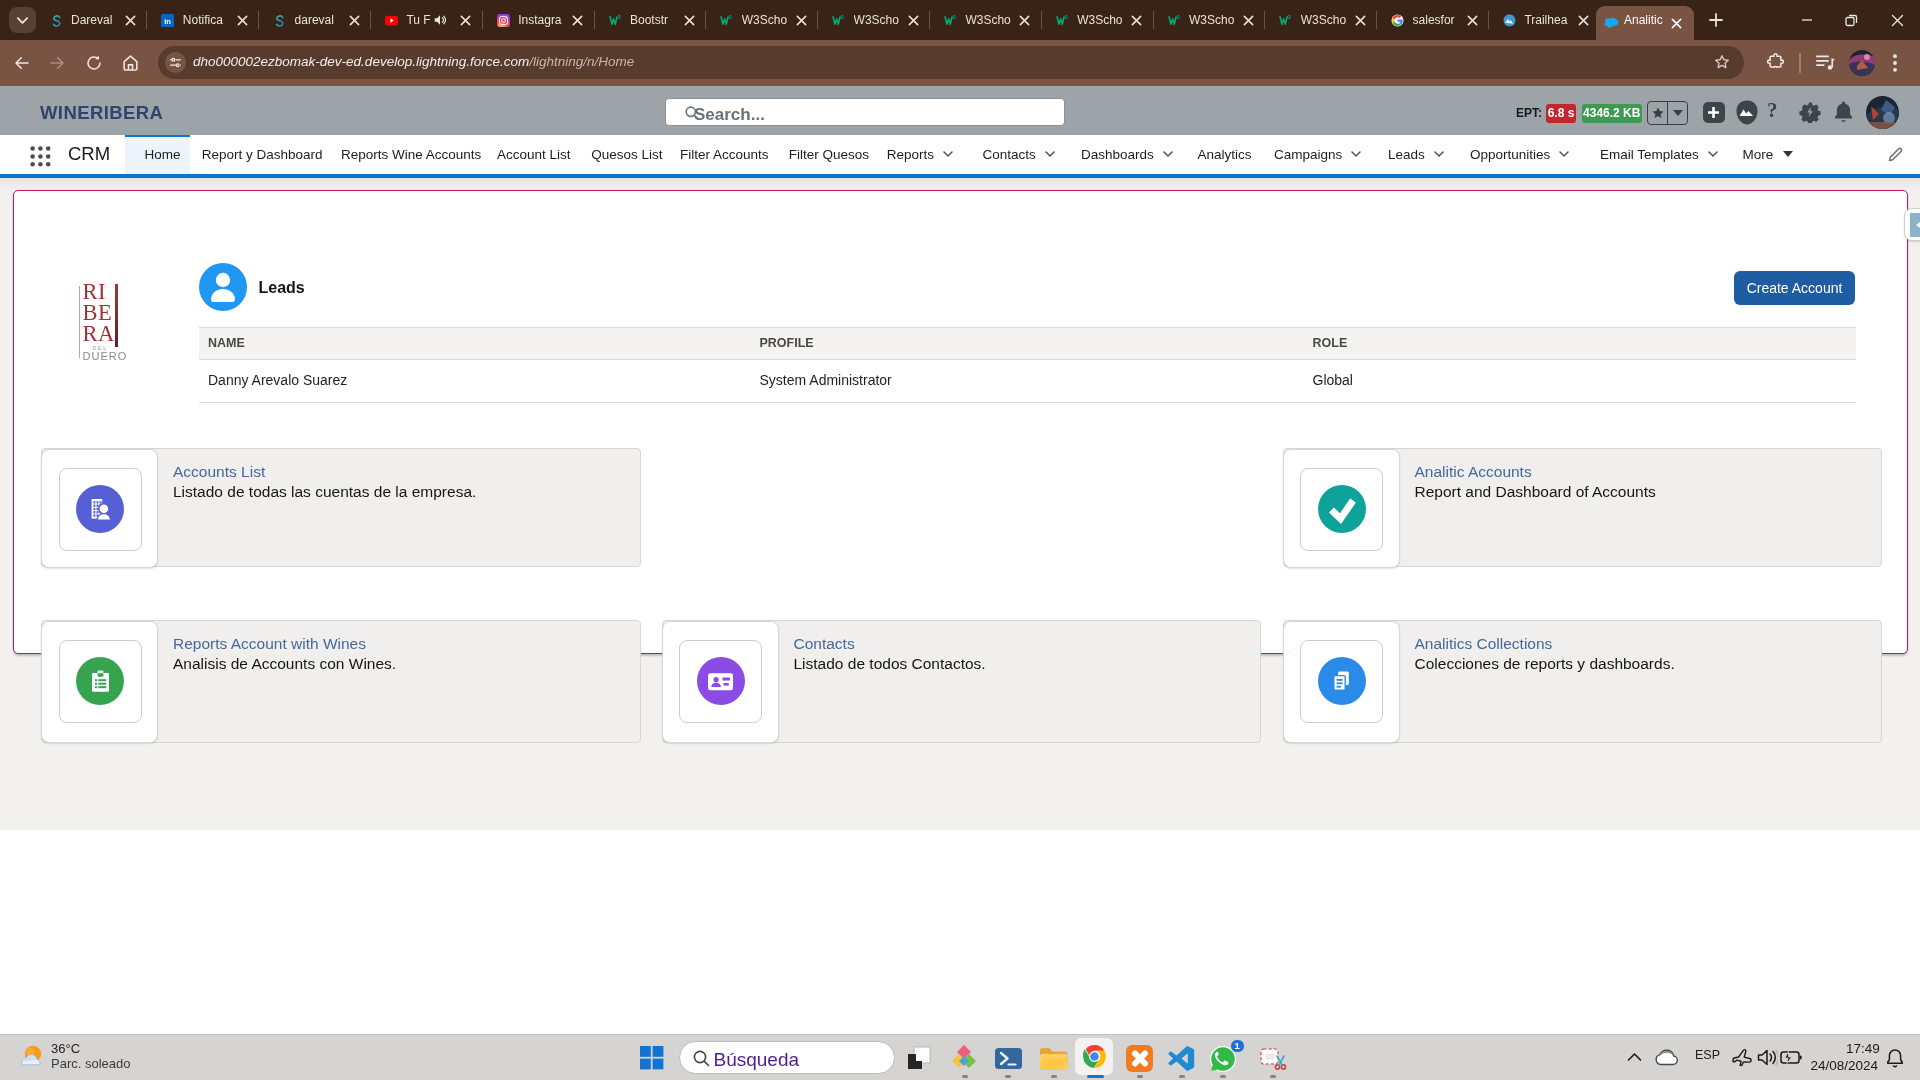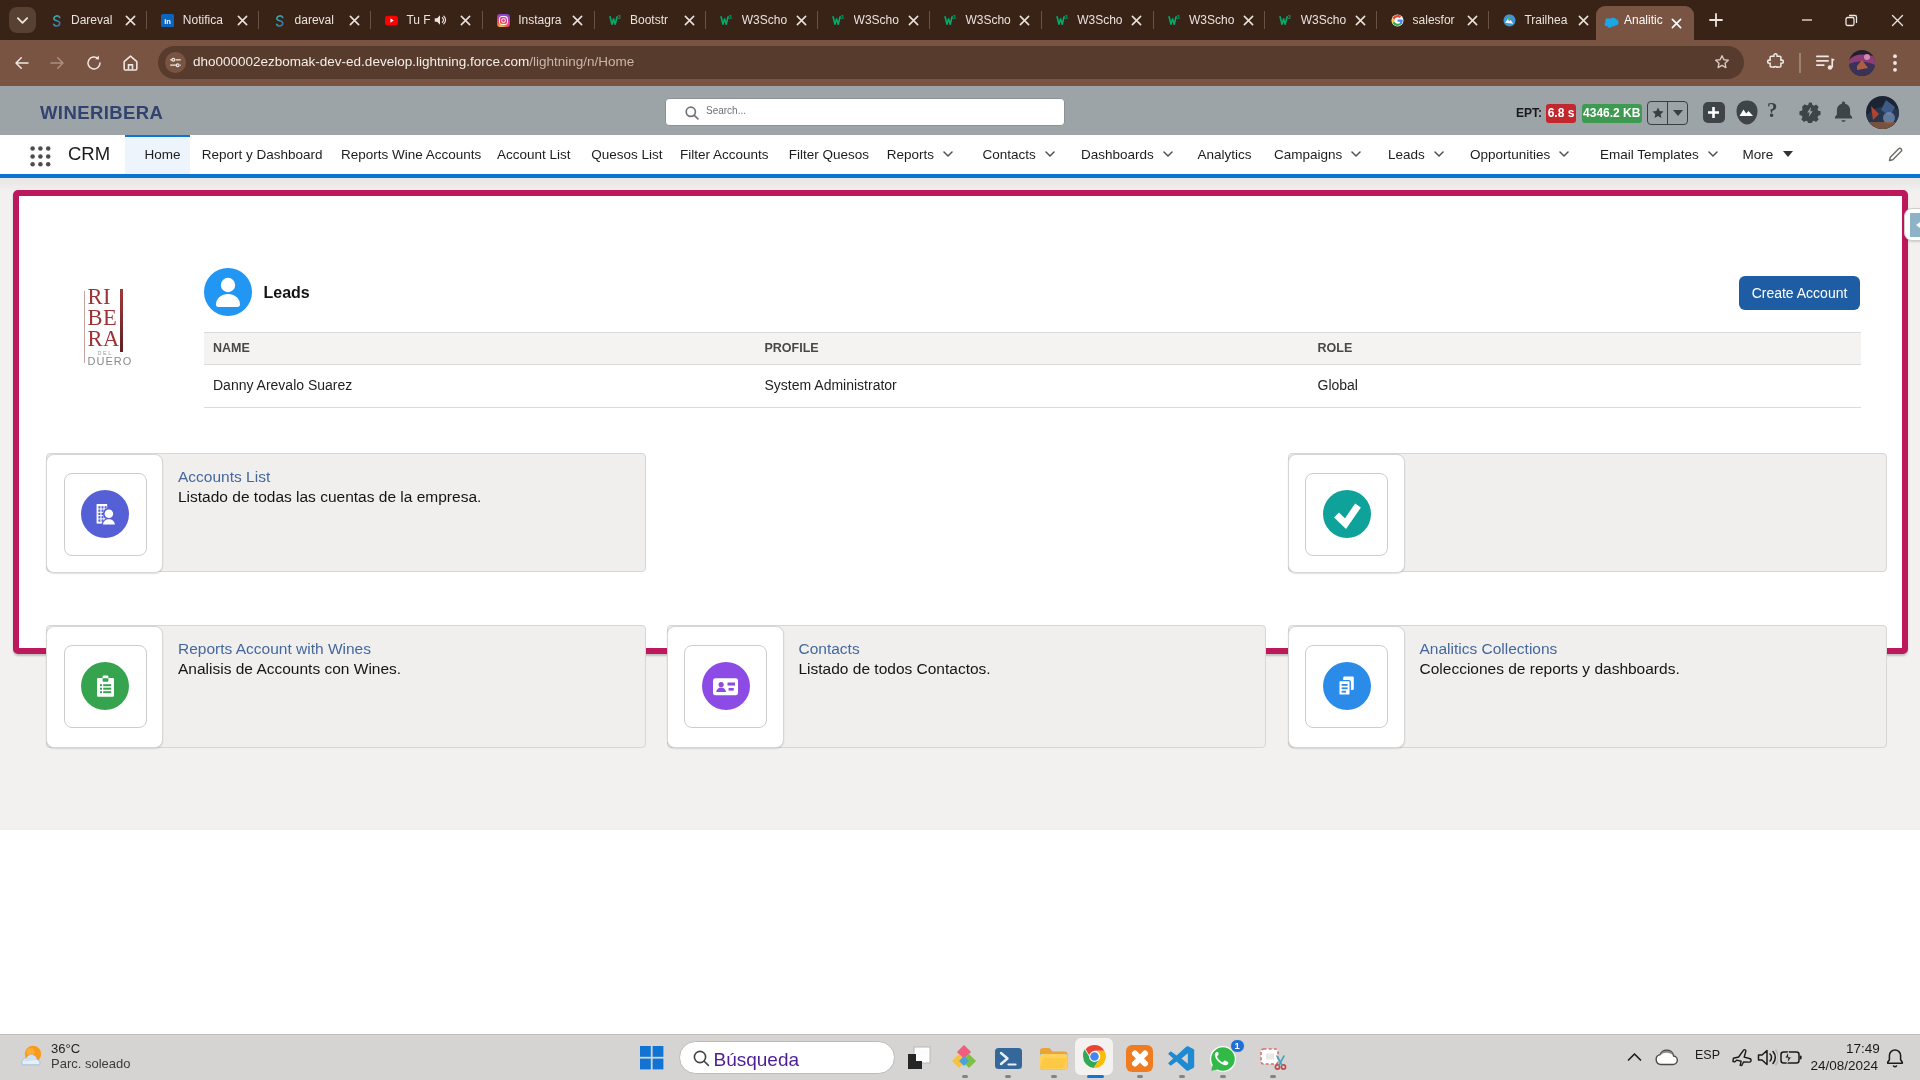--- a/index.html
+++ b/index.html
@@ -12,44 +12,44 @@
   .tsbtn { position:absolute; top:7px; width:27px; height:26px; border-radius:8px; background:#584132; }
   .tab { position:absolute; top:0; height:40px; }
   .tab .fav { position:absolute; top:13.5px; width:13px; height:13px; }
   .tab .ttl { position:absolute; top:13px; font-size:12px; color:#eae2dc; white-space:nowrap; overflow:hidden; width:50px; }
   .tab .cls { position:absolute; top:13.5px; width:13px; height:13px; color:#e8e0da; }
   .tsep { position:absolute; top:11px; width:1px; height:18px; background:#6b5142; }
   #activetab { position:absolute; left:1596px; top:6px; width:98px; height:34px; background:#7a5443; border-radius:9px 9px 0 0; }
   .wbtn { position:absolute; top:0; height:40px; width:46px; display:flex; align-items:center; justify-content:center; }
 
   
-  #toolbar { position:absolute; left:0; top:40px; width:1920px; height:46px; background:#7a5443; }
+  #toolbar { position:absolute; left:0; top:40px; width:1920px; height:46px; background:#7a5443;font-style:italic; }
   #omnibox { position:absolute; left:158px; top:6px; width:1586px; height:33px; border-radius:17px; background:#573b2d; }
   #omnitune { position:absolute; left:7px; top:6px; width:21px; height:21px; border-radius:50%; background:#7a5443; display:flex; align-items:center; justify-content:center; }
   #url { position:absolute; left:35px; top:8px; font-size:13.5px; color:#f4ede8; white-space:nowrap; }
   #url .dim { color:#c9b6aa; }
 
   
   #sfhead { position:absolute; left:0; top:86px; width:1920px; height:48.5px; background:#9da4a8; }
   #sflogo { position:absolute; left:40px; top:16px; font-size:18.5px; font-weight:bold; color:#31436e; letter-spacing:.4px; }
   #sfsearch { position:absolute; left:665px; top:11.5px; width:400px; height:28.5px; background:#fff; border:1px solid #8b9196; border-radius:4px; }
-  #sfsearch span { position:absolute; left:40px; top:6px; font-size:10px; color:#6e7075; }
+  #sfsearch span { position:absolute; left:28px; top:6px; font-size:17px; color:#6e7075;font-weight:bold; }
 
   
   #navbar { position:absolute; left:0; top:134.5px; width:1920px; height:39px; background:#fff; }
   #bluebar { position:absolute; left:0; top:173.5px; width:1920px; height:4px; background:#0b74d1; }
   #crm { position:absolute; left:68px; top:8.5px; font-size:18.5px; color:#1b1b1b; }
   .nav { position:absolute; top:0; height:39px; line-height:39px; font-size:13.5px; color:#1d1d1d; white-space:nowrap; }
   .chev { display:inline-block; width:10px; height:6px; margin-left:9px; margin-bottom:2px; }
   #homebox { position:absolute; left:124.5px; top:0; width:65.5px; height:39px; background:#eef4fb; border-top:2.5px solid #0b76d3; }
 
   
   #content { position:absolute; left:0; top:177.5px; width:1920px; height:856.5px; background:#fff; }
   #graybg { position:absolute; left:0; top:0; width:1920px; height:652.5px; background:linear-gradient(#e7e6e5,#f2f1f0 14px); }
-  #panel { position:absolute; left:12.5px; top:12px; width:1895px; height:464px; background:#fff; border:6px solid #be185d; border-radius:5px; box-shadow:0 1.5px 2px rgba(0,0,0,.2); }
+  #panel { position:absolute; left:12.5px; top:12px; width:1895px; height:464px; background:#fff; border:1px solid #be185d; border-radius:5px; box-shadow:0 1.5px 2px rgba(0,0,0,.2); }
   #sidetab { position:absolute; left:1904px; top:30px; width:30px; height:33px; background:#fff; border:1px solid #d0cecc; border-radius:8px; box-shadow:0 1px 2px rgba(0,0,0,.15); }
   #sidetab .sq { position:absolute; left:5px; top:4.5px; width:22px; height:24px; background:#8fb3c6; }
 
   
   #uavatar { position:absolute; left:185px; top:72.5px; width:48px; height:48px; border-radius:50%; background:#2196f3; }
   #uname { position:absolute; left:245px; top:88px; font-size:16px; font-weight:bold; color:#141414; }
   #createbtn { position:absolute; left:1720.5px; top:80.5px; width:121px; height:34px; background:#1e5da3; border-radius:6px; color:#fff; font-size:14px; text-align:center; line-height:34px; }
   #thead { position:absolute; left:185px; top:136px; width:1657px; height:33.5px; background:#f4f3f2; border-top:1px solid #dcdad8; border-bottom:1px solid #dcdad8; }
   #thead div, #trow div { position:absolute; white-space:nowrap; }
   #thead { font-size:12.5px; font-weight:bold; color:#484848; }
@@ -539,20 +539,24 @@
 <div class="card r1 c3">
 <div class="ibox" style="left:-1px;top:0;height:119px">
 <div class="inner" style="top:17.5px">
               <div class="circ" style="background:#0fa29a">
                 <svg width="48" height="48" viewBox="0 0 48 48">
                   <path d="M13.5 25l9 8.7L35 15.5" fill="none" stroke="#fff" stroke-width="7"></path>
                 </svg>
               </div>
             </div>
 </div>
+<div class="ctxt">
+            <div class="t">Analitic Accounts</div>
+            <div class="d">Report and Dashboard of Accounts</div>
+          </div>
 </div>
 <div class="card r2 c1">
 <div class="ibox" style="left:-1px;top:0;height:122px">
 <div class="inner" style="top:17.5px">
               <div class="circ" style="background:#36a34f">
                 <svg width="27" height="27" viewBox="0 0 27 27">
                   <path d="M6.2 5h4.4V3.4a1 1 0 011-1h3.8a1 1 0 011 1V5h4.4a1.2 1.2 0 011.2 1.2v16.4a1.2 1.2 0 01-1.2 1.2H6.2A1.2 1.2 0 015 22.6V6.2A1.2 1.2 0 016.2 5z" fill="#fff"></path>
                   <path d="M10.6 5.2h5.8v2.6a1 1 0 01-1 1h-3.8a1 1 0 01-1-1z" fill="#36a34f"></path>
                   <g fill="#36a34f">
                     <rect x="8" y="11.2" width="2" height="2"></rect>

